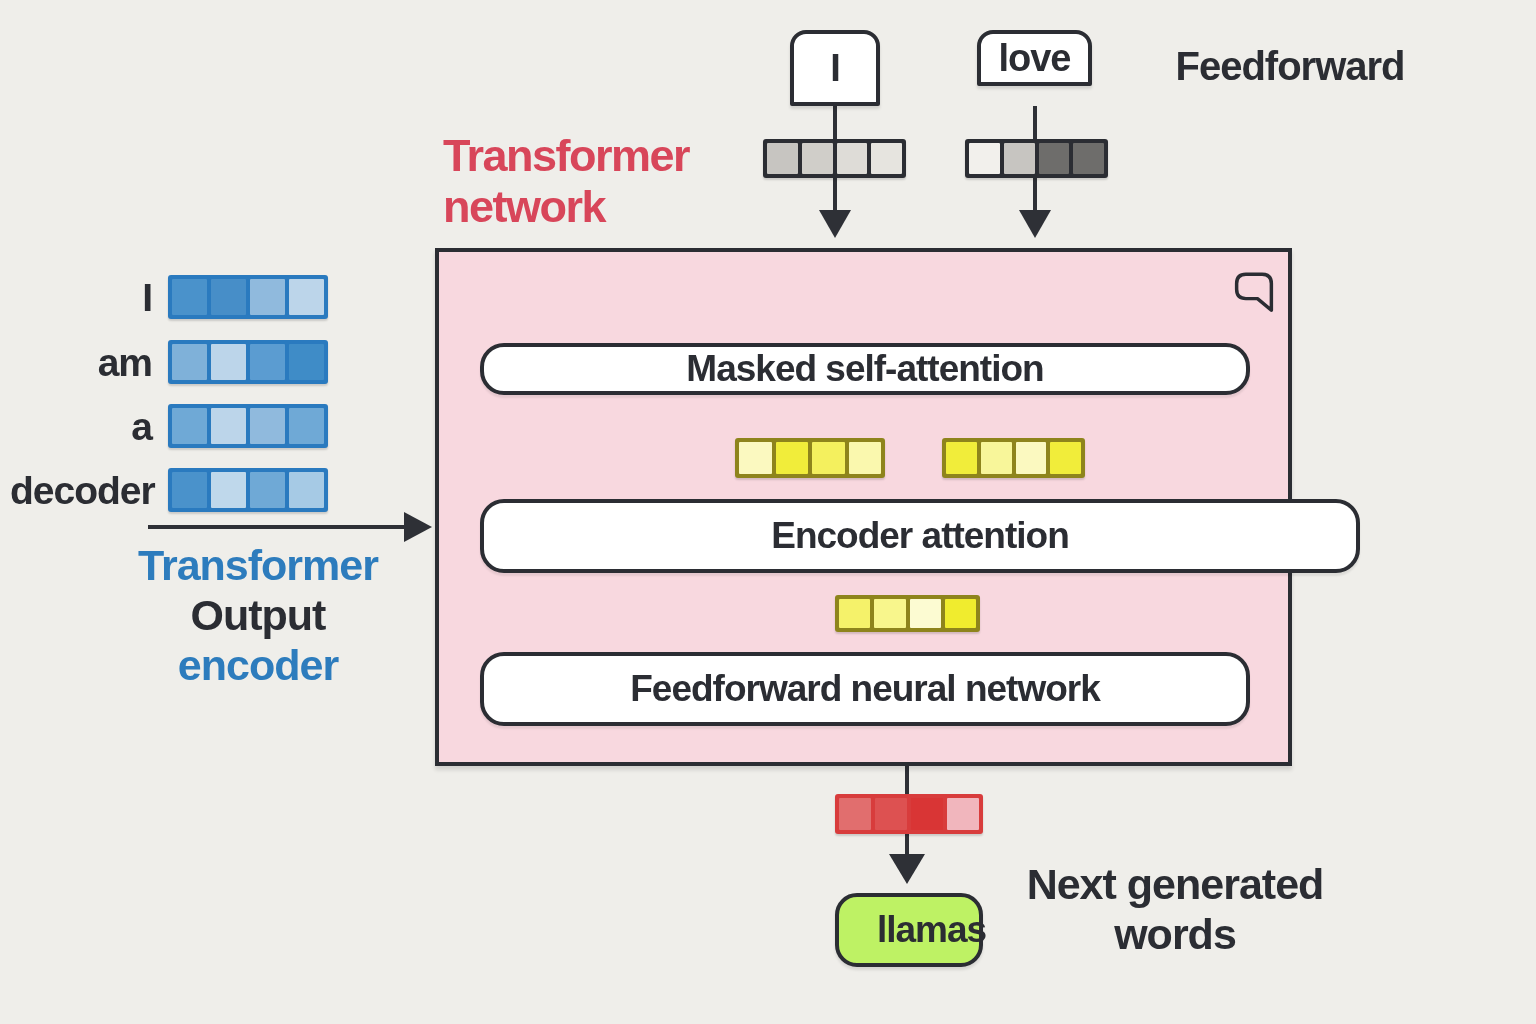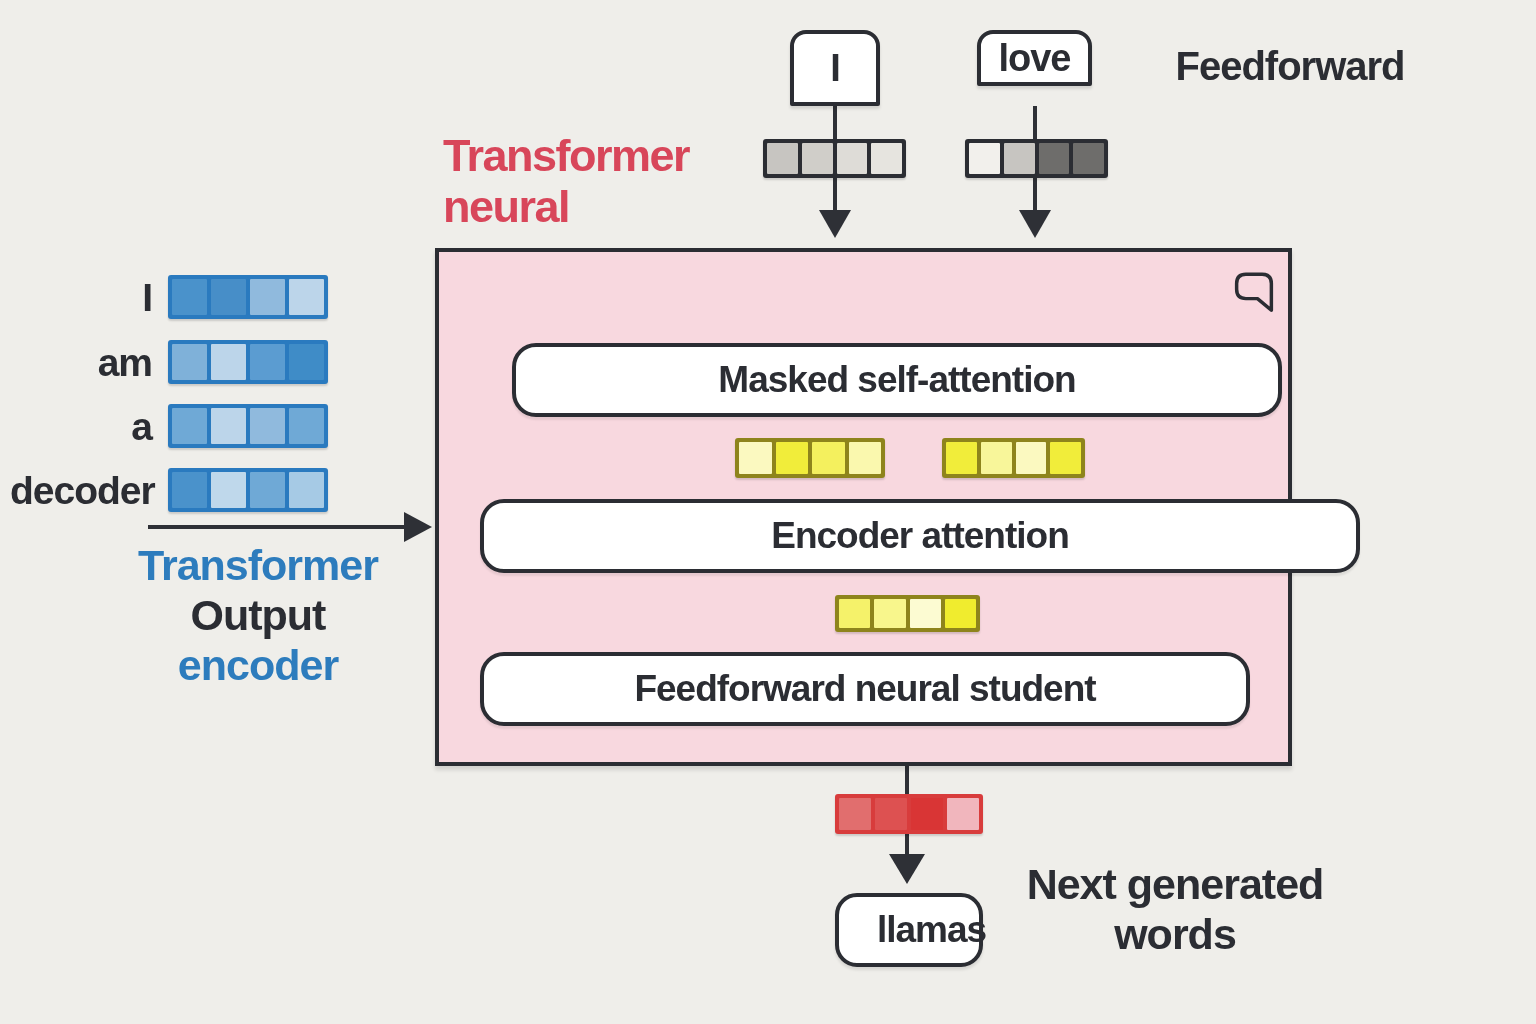--- a/index.html
+++ b/index.html
@@ -13,21 +13,21 @@
   
   .token-box{
     background:#ffffff;border:4px solid #2b2d33;
     border-radius:16px 16px 2px 2px;
     display:flex;align-items:center;justify-content:center;
     font-size:38px;font-weight:700;letter-spacing:-1px;
     box-shadow:0 3px 3px rgba(0,0,0,0.12);
     z-index:3;
   }
   .pill-box{
-    background:#ffffff;border:4px solid #2b2d33;border-radius:22px;
+    background:#bef264;border:4px solid #2b2d33;border-radius:22px;
     display:flex;align-items:center;justify-content:center;
     font-size:37px;font-weight:700;letter-spacing:-1px;
     box-shadow:0 3px 3px rgba(0,0,0,0.10);
     padding-left:45px;
   }
   
   .strip{
     display:flex;gap:4px;padding:4px;border-radius:3px;
     box-shadow:0 2px 2px rgba(0,0,0,0.15);
     z-index:2;
@@ -88,37 +88,37 @@
 <div class="abs arrow-down" style="left:1019px;top:210px;"></div>
 <div class="abs strip" style="left: 965px; top: 139px; width: 143px; height: 39px; background: rgb(43, 45, 51);">
     <div class="cell" style="background: rgb(242, 240, 236);"></div>
     <div class="cell" style="background: rgb(199, 197, 193);"></div>
     <div class="cell" style="background: rgb(110, 109, 107);"></div>
     <div class="cell" style="background: rgb(110, 109, 107);"></div>
   </div>
 
 <div class="abs title" style="left: 443px; top: 130px; width: 320px; color: rgb(216, 70, 90);">
   <div>Transformer</div>
-  <div>neural</div>
+  <div>network</div>
 </div>
 
 <div class="abs decoder-box" style="left:435px;top:248px;width:857px;height:518px;"></div>
 
 <svg class="abs" style="left:1234px;top:272px;z-index:3;" width="40" height="44" viewBox="0 0 34 38">
   <path d="M 10 2 H 24 Q 32 2 32 10 V 33 L 20 23 H 10 Q 2 23 2 15 V 10 Q 2 2 10 2 Z" fill="none" stroke="#2b2d33" stroke-width="3" stroke-linejoin="round"></path>
 </svg>
 
-<div class="abs layer-box" style="left:480px;top:343px;width:770px;height:74px;z-index:3;margin-left:32px;">
+<div class="abs layer-box" style="left:480px;top:343px;width:770px;height:52px;z-index:3;">
   <span>Masked self-attention</span>
 </div>
 <div class="abs layer-box" style="left:480px;top:499px;width:880px;height:74px;z-index:3;">
   <span>Encoder attention</span>
 </div>
 <div class="abs layer-box" style="left:480px;top:652px;width:770px;height:74px;z-index:3;">
-  <span>Feedforward neural student</span>
+  <span>Feedforward neural network</span>
 </div>
 
 <div class="abs strip" style="left: 735px; top: 438px; width: 150px; height: 40px; z-index: 3; background: rgb(142, 132, 28);">
     <div class="cell" style="background: rgb(251, 249, 192);"></div>
     <div class="cell" style="background: rgb(241, 237, 58);"></div>
     <div class="cell" style="background: rgb(244, 240, 94);"></div>
     <div class="cell" style="background: rgb(250, 248, 174);"></div>
   </div>
 <div class="abs strip" style="left: 942px; top: 438px; width: 143px; height: 40px; z-index: 3; background: rgb(142, 132, 28);">
     <div class="cell" style="background: rgb(241, 237, 58);"></div>

